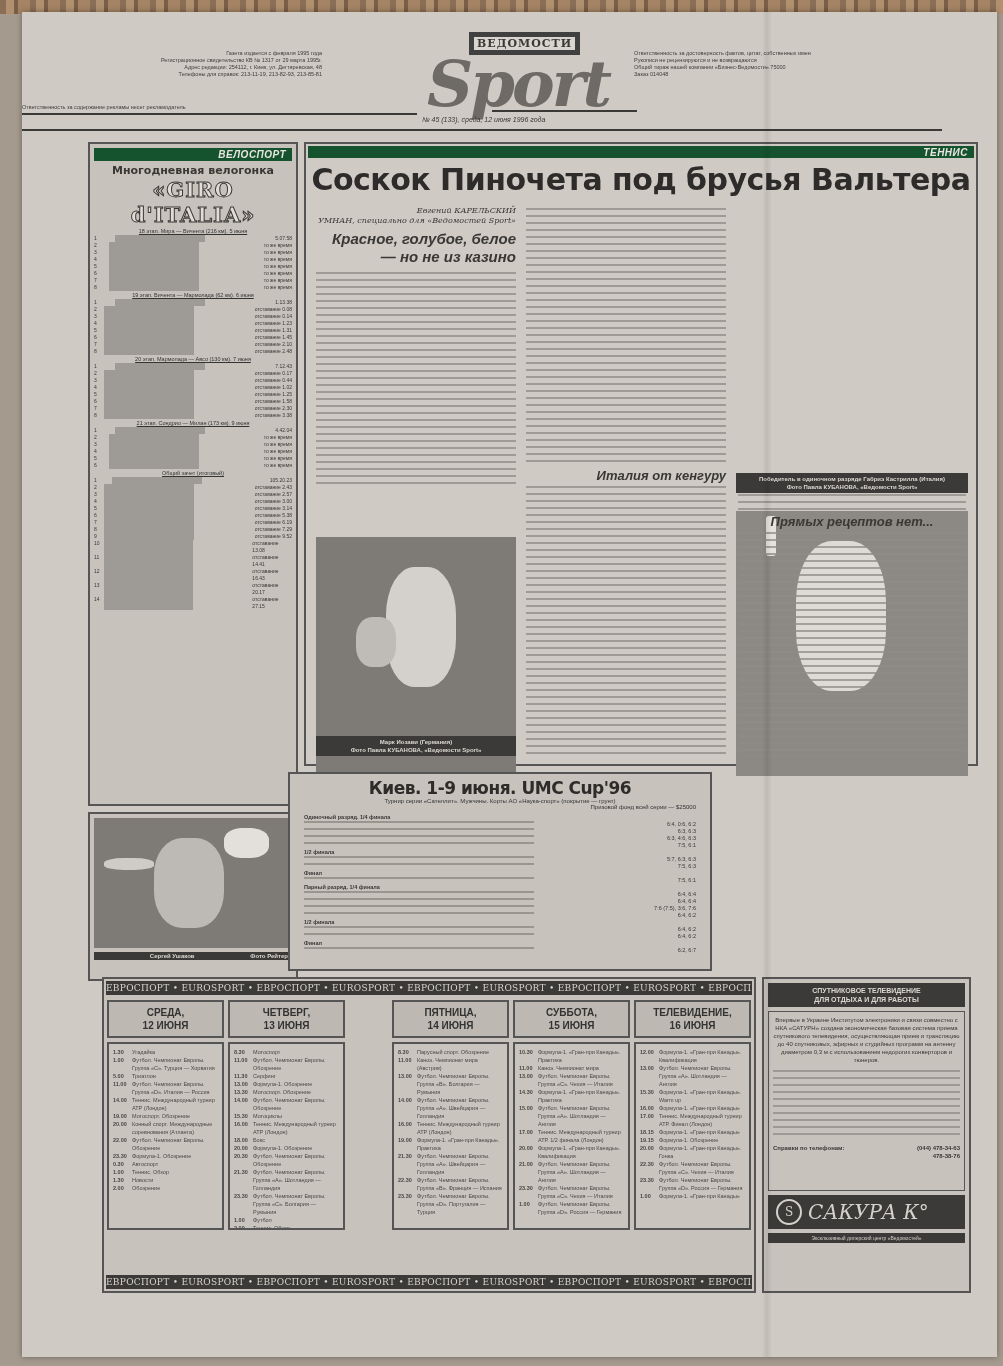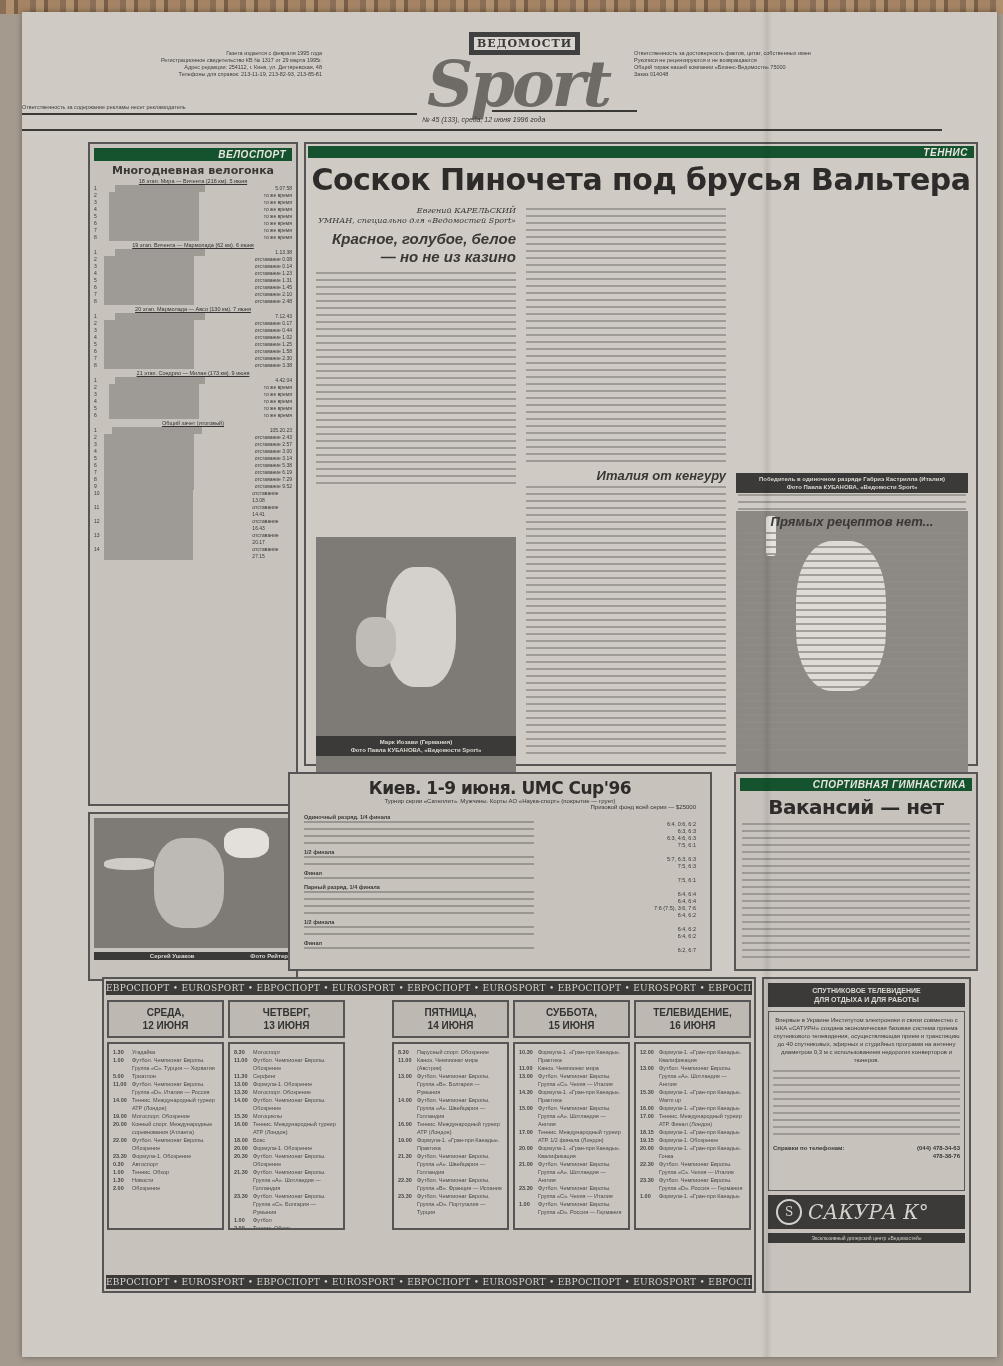--- a/index.html
+++ b/index.html
@@ -64,20 +64,21 @@
     <div>Ответственность за достоверность фактов, цитат, собственных имен</div>
     <div>Рукописи не рецензируются и не возвращаются</div>
     <div>Общий тираж нашей компании «Бизнес-Ведомости» 75000</div>
     <div>Заказ 014048</div>
   </div>
   <div class="ab rule" style="left:0;top:117px;width:920px;height:2px"></div>
 
   <div class="ab box" style="left:66px;top:130px;width:206px;height:660px">
     <div class="section-bar" style="margin:4px 4px 0 4px">ВЕЛОСПОРТ</div>
     <div class="giro-title" style="font-size:11px;margin-top:3px">Многодневная велогонка</div>
+    <div class="giro-big">«GIRO d'ITALIA»</div>
 
     <div id="giro-stages">
         <div class="stage">18 этап. Мира — Вичента (216 км). 5 июня</div>
         <div class="giro-row">
           <span style="width:10px">1</span>
           <span class="nm">.</span>
           <span>5.07.58</span>
         </div>
         <div class="giro-row">
           <span style="width:10px">2</span>
@@ -411,25 +412,20 @@
           <span>6:4, 6:2</span>
         </div>
         <div class="umc-row" style="font-weight: bold;">Финал</div>
         <div class="umc-row">
           <span style="background:repeating-linear-gradient(180deg,#99958f 0 2px,transparent 2px 7px);width:230px">&nbsp;</span>
           <span>6:2, 6:7</span>
         </div>
       </div>
   </div>
 
-  <div class="ab box" style="left:712px;top:760px;width:240px;height:195px">
-    <div class="section-bar" style="margin:4px">СПОРТИВНАЯ ГИМНАСТИКА</div>
-    <div class="headline" style="font-size:20px;text-align:center">Вакансий — нет</div>
-    <div class="fake" style="margin:4px 6px;height:140px"></div>
-  </div>
 
   <div class="ab" style="left:80px;top:965px;width:650px;border:2px solid #555;background:#c7c2bc;height:312px">
     <div class="tv-strip" style="margin:2px">ЕВРОСПОРТ • EUROSPORT • ЕВРОСПОРТ • EUROSPORT • ЕВРОСПОРТ • EUROSPORT • ЕВРОСПОРТ • EUROSPORT • ЕВРОСПОРТ • EUROSPORT • ЕВРОСПОРТ •</div>
     <div id="tv-days" style="display:flex;gap:4px;padding:3px">
         <div style="flex: 1 1 0%;">
           <div class="day-head">
             <div>СРЕДА,</div>
             <div>12 ИЮНЯ</div>
           </div>
           <div class="day-body" style="margin-top:4px;height:176px;overflow:hidden">

